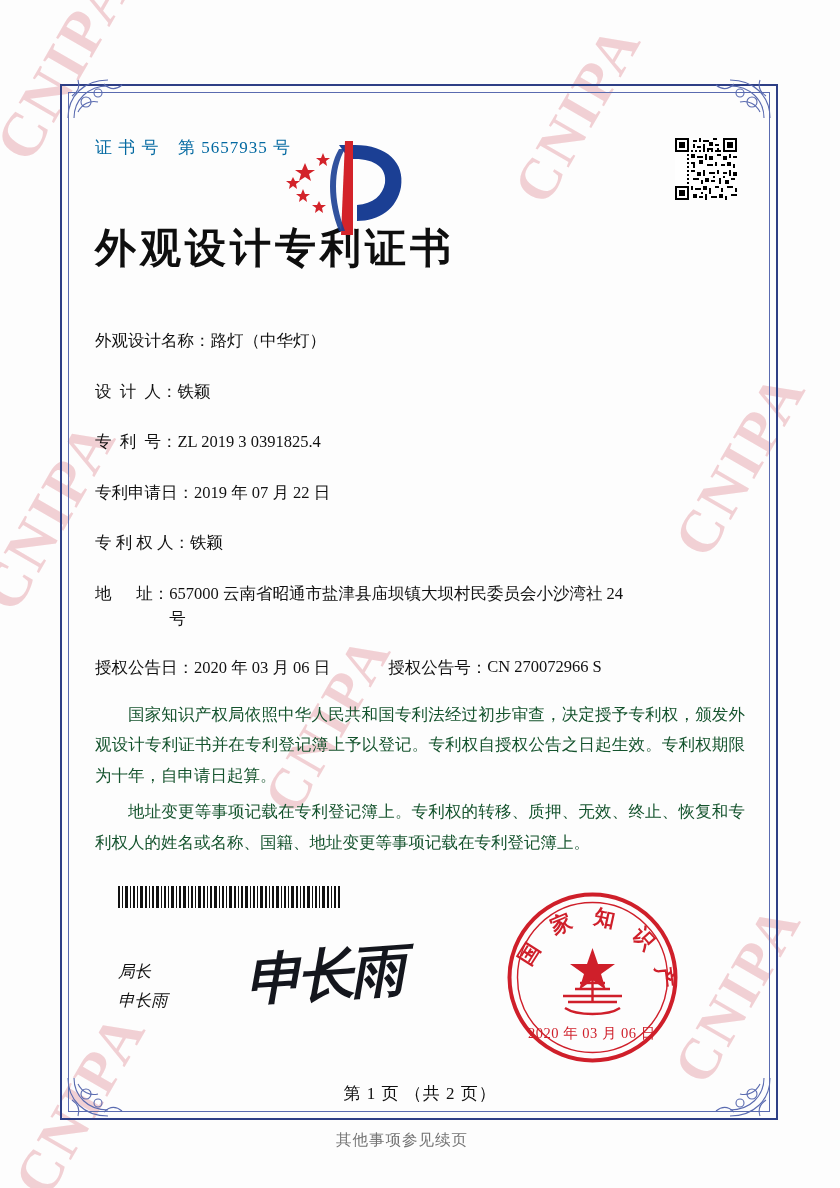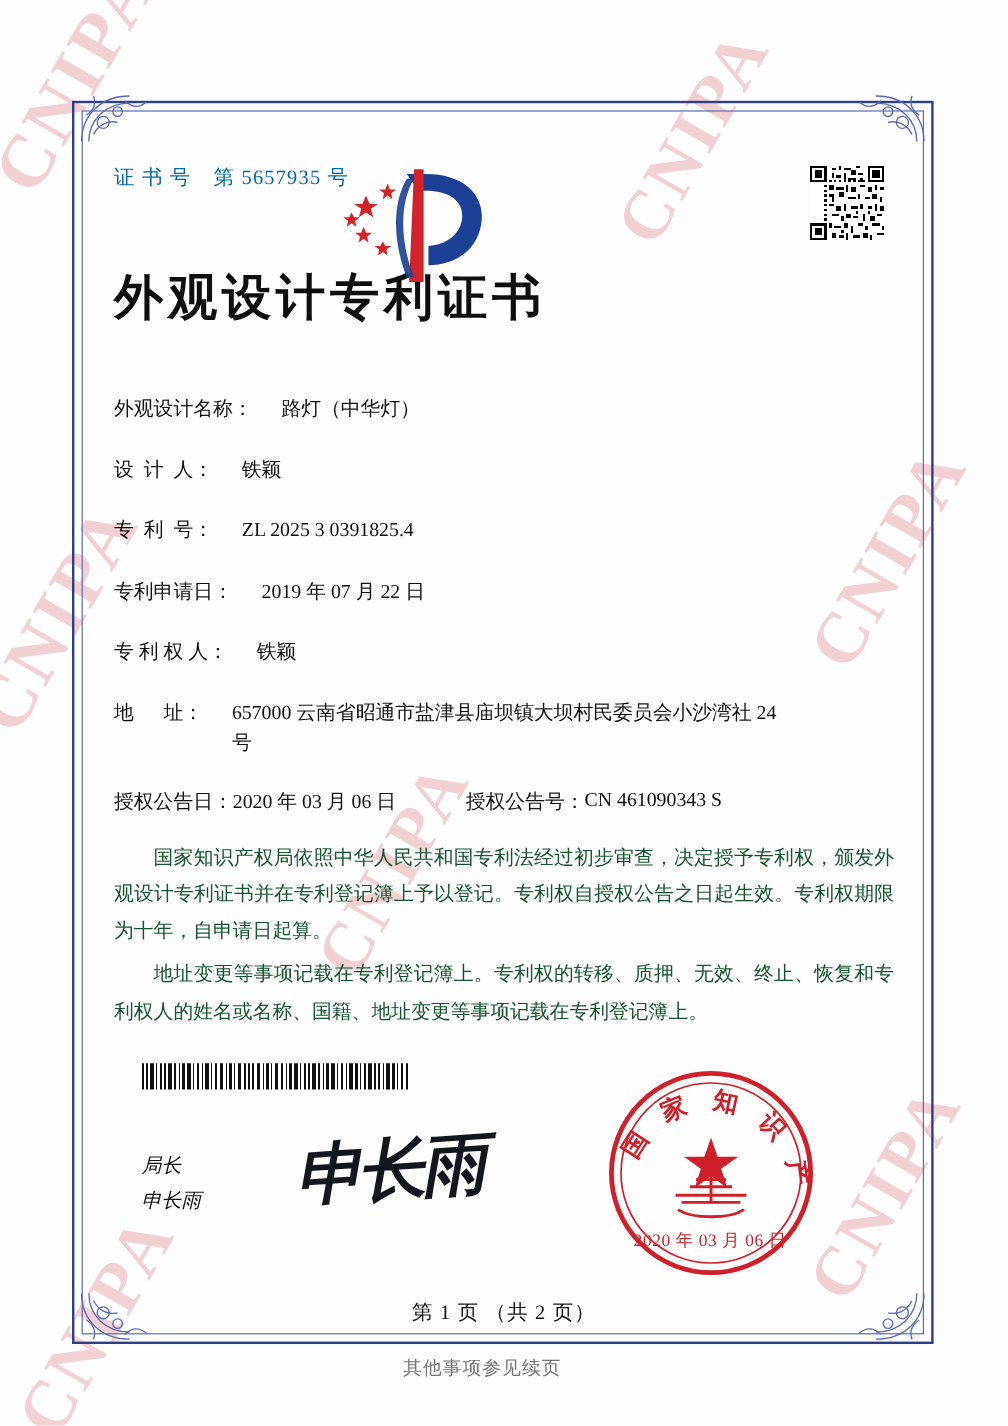--- a/index.html
+++ b/index.html
@@ -116,21 +116,20 @@
   .fields {
     margin-top: 52px;
     font-size: 16.5px;
     color: #111;
   }
   .frow {
     display: flex;
     align-items: flex-start;
     margin-bottom: 25px;
     line-height: 1.55;
-    gap: 24px;
   }
   .flabel {
     flex: 0 0 auto;
     white-space: pre;
   }
   .fvalue {
     flex: 1 1 auto;
   }
   .frow.addr .fvalue { max-width: 470px; }
 
@@ -443,21 +442,21 @@
         <span class="fvalue">路灯（中华灯）</span>
       </div>
 
       <div class="frow">
         <span class="flabel">设  计  人：</span>
         <span class="fvalue">铁颖</span>
       </div>
 
       <div class="frow">
         <span class="flabel">专  利  号：</span>
-        <span class="fvalue">ZL 2025 3 0391825.4</span>
+        <span class="fvalue">ZL 2019 3 0391825.4</span>
       </div>
 
       <div class="frow">
         <span class="flabel">专利申请日：</span>
         <span class="fvalue">2019 年 07 月 22 日</span>
       </div>
 
       <div class="frow">
         <span class="flabel">专 利 权 人：</span>
         <span class="fvalue">铁颖</span>
@@ -468,21 +467,21 @@
         <span class="fvalue">657000  云南省昭通市盐津县庙坝镇大坝村民委员会小沙湾社 24 号</span>
       </div>
 
       <div class="two-col">
         <span class="seg">
           <span class="flabel">授权公告日：</span>
           <span>2020 年 03 月 06 日</span>
         </span>
         <span class="seg second">
           <span class="flabel">授权公告号：</span>
-          <span>CN 461090343 S</span>
+          <span>CN 270072966 S</span>
         </span>
       </div>
     </div>
 
     <div class="paras">
       <p>国家知识产权局依照中华人民共和国专利法经过初步审查，决定授予专利权，颁发外观设计专利证书并在专利登记簿上予以登记。专利权自授权公告之日起生效。专利权期限为十年，自申请日起算。</p>
       <p>地址变更等事项记载在专利登记簿上。专利权的转移、质押、无效、终止、恢复和专利权人的姓名或名称、国籍、地址变更等事项记载在专利登记簿上。</p>
     </div>
   </div>
 

